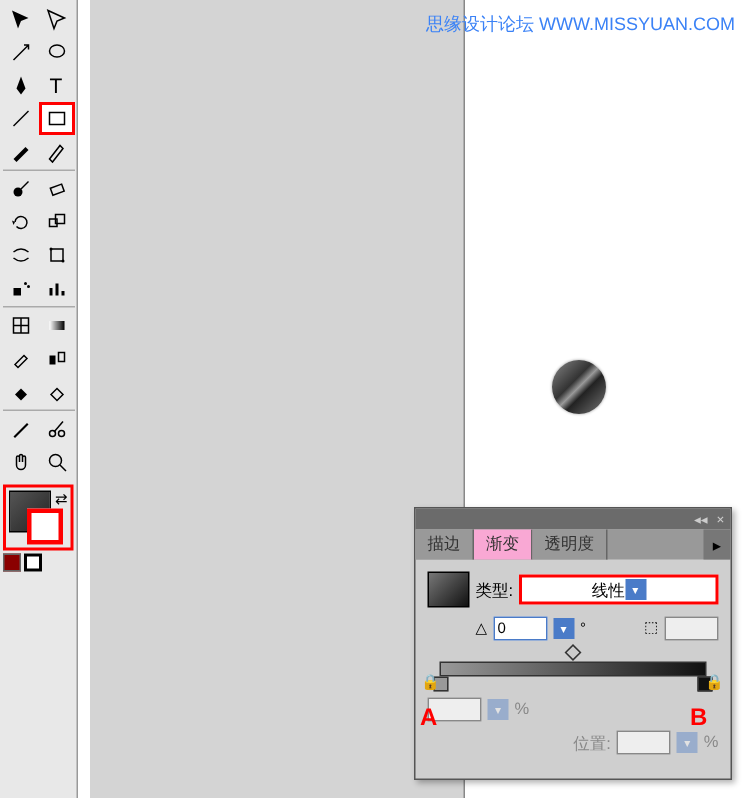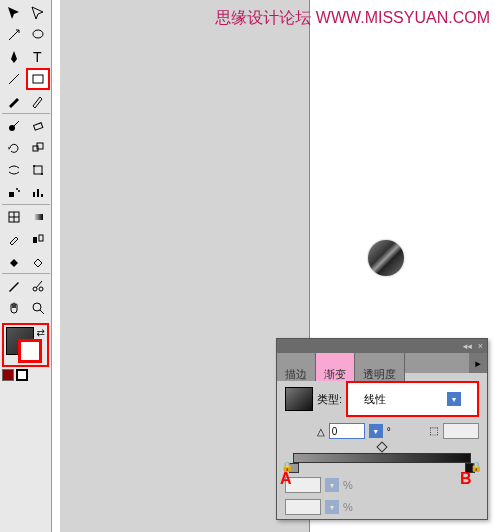--- a/index.html
+++ b/index.html
@@ -16,34 +16,34 @@
 .stroke-sw{position:absolute;left:14px;top:14px;width:24px;height:24px;background:#fff;border:3px solid #f00}
 .swap{position:absolute;right:2px;top:2px;font-size:10px}
 .mini-sw{display:flex;gap:2px;margin-top:2px}
 .ms{width:12px;height:12px;border:1px solid #666}
 .ms.f{background:#8a0000}
 .ms.s{background:#fff;border:2px solid #000}
 
 .canvas-a{position:absolute;left:60px;top:0;width:250px;height:532px;background:#d4d4d4;border-right:1px solid #888}
 .canvas-b{position:absolute;left:310px;top:0;width:190px;height:532px;background:#fff}
 
-.wm{position:absolute;right:10px;top:8px;font-size:16px;color:#be185d}
+.wm{position:absolute;right:10px;top:8px;font-size:12px;color:#3b82f6}
 
 .screw{position:absolute;left:368px;top:240px;width:36px;height:36px;border-radius:50%;background:linear-gradient(135deg,#888 0%,#333 40%,#999 50%,#222 60%,#777 100%);box-shadow:0 0 2px rgba(0,0,0,.4)}
 
 .panel{position:absolute;left:276px;top:338px;width:212px;height:182px;background:#cfcfcf;border:1px solid #555;box-shadow:2px 2px 4px rgba(0,0,0,.3);font-size:11px}
 .pnl-top{height:14px;background:#6b6b6b;display:flex;justify-content:flex-end;align-items:center;gap:6px;padding:0 4px;color:#ccc;font-size:9px}
 .tabs{display:flex;background:#999;height:20px}
-.tab{padding:14px 8px;border-right:1px solid #666;background:#999;color:#333;font-size:11px;cursor:pointer}
+.tab{padding:2px 8px;border-right:1px solid #666;background:#999;color:#333;font-size:11px;cursor:pointer}
 .tab.act{background:#f9a8d4}
 .menu-btn{margin-left:auto;width:18px;background:#777;display:flex;align-items:center;justify-content:center}
 .pnl-body{padding:8px;display:flex;flex-direction:column;gap:6px}
 .row{display:flex;align-items:center;gap:4px}
 .grad-prev{width:28px;height:24px;background:linear-gradient(135deg,#777,#111);border:1px solid #000}
-.type-sel{flex:1;height:36px;border:2px solid #f00;background:#fff;display:flex;align-items:center;justify-content:space-between;padding:0 16px}
+.type-sel{flex:1;height:20px;border:2px solid #f00;background:#fff;display:flex;align-items:center;justify-content:center;padding:0 16px}
 .drop{width:14px;height:14px;background:#4a7bc8;display:flex;align-items:center;justify-content:center;color:#fff;font-size:8px}
 .ctrl-row{display:flex;align-items:center;gap:4px;font-size:10px}
 .nfield{width:36px;height:16px;border:1px solid #888;background:#eee;display:flex;align-items:center;padding:0 2px;font-size:10px}
 .nfield.on{background:#fff;border:1px solid #4a7bc8}
 .locks{margin-left:auto;display:flex;gap:2px}
 .lk{width:14px;height:14px;display:flex;align-items:center;justify-content:center;font-size:10px}
 .slider{position:relative;height:22px;margin:2px 0}
 .slider-track{position:absolute;left:8px;right:8px;top:6px;height:10px;background:linear-gradient(90deg,#999,#111);border:1px solid #333}
 .mid-dia{position:absolute;left:50%;top:-4px;transform:translateX(-50%) rotate(45deg);width:8px;height:8px;background:#ccc;border:1px solid #333}
 .stop{position:absolute;top:16px;width:10px;height:10px;border:1px solid #333}
@@ -291,20 +291,21 @@
       <span class="slk r">🔒</span>
     </div>
     <div class="disabled-row">
       <div class="nfield">
           <span></span>
         </div>
       <span class="drop" style="opacity:.4">▾</span>
       <span>%</span>
     </div>
     <div class="disabled-row">
+      <span style="flex:1;text-align:right">位置:</span>
       <div class="nfield">
           <span></span>
         </div>
       <span class="drop" style="opacity:.4">▾</span>
       <span>%</span>
     </div>
   </div>
 </div>
 
 <div class="lbl-a">A</div>

